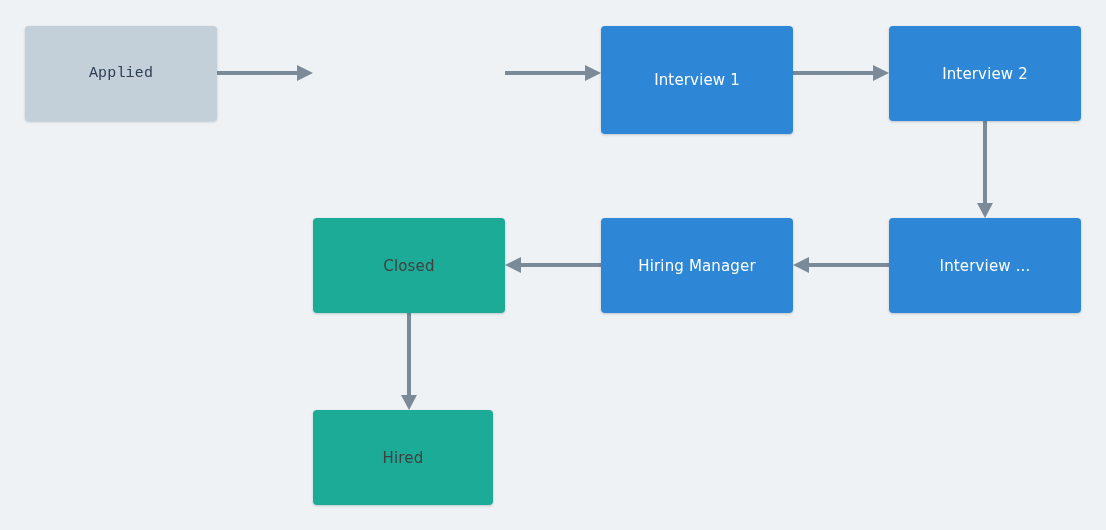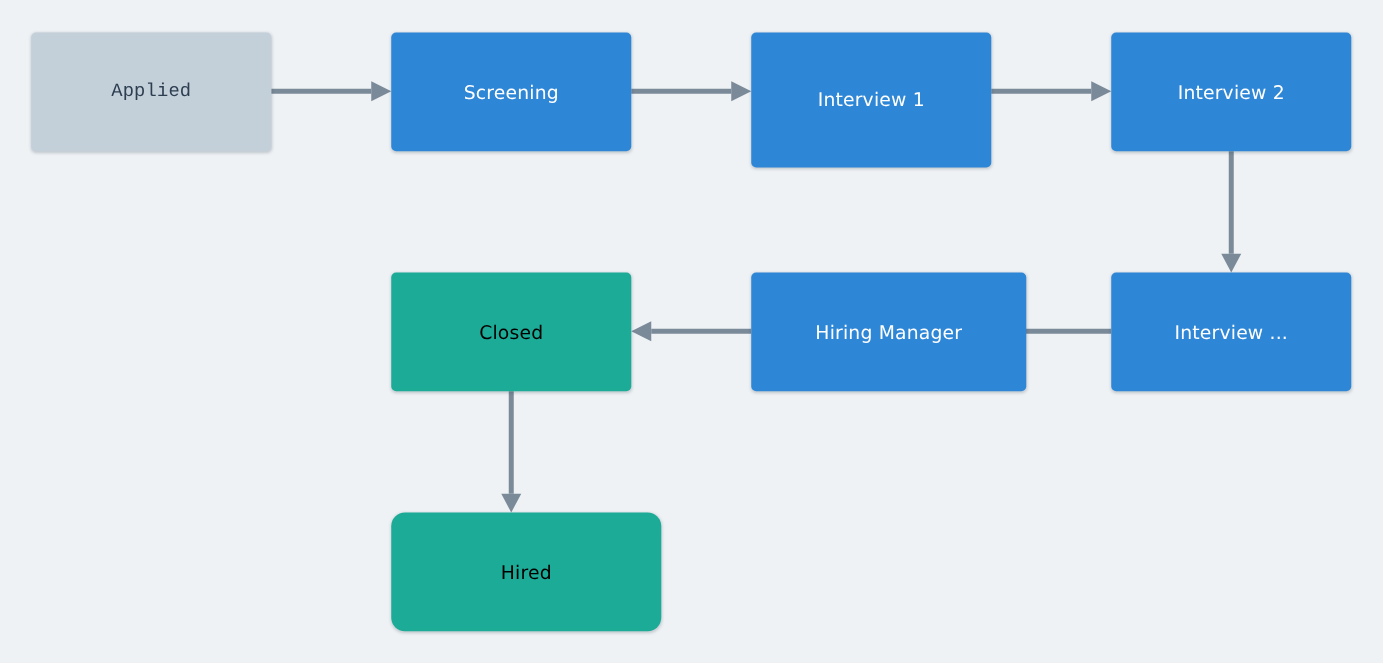--- a/index.html
+++ b/index.html
@@ -51,21 +51,21 @@
   .node.stage-active {
     background: #2e86d6;
   }
   .node.stage-active .node-label {
     color: #ffffff;
   }
   .node.stage-success {
     background: #1bab97;
   }
   .node.stage-success .node-label {
-    color: #000000;
+    color: #404040;
   }
   .edge {
     position: absolute;
     overflow: visible;
   }
   .edge svg {
     display: block;
     overflow: visible;
   }
 </style>
@@ -120,41 +120,38 @@
     <svg width="20" height="97" viewBox="0 0 20 97">
       <line x1="10" y1="0" x2="10" y2="82" stroke="#7a8a99" stroke-width="4"></line>
       <polygon points="2,82 18,82 10,97" fill="#7a8a99"></polygon>
     </svg>
   </div>
 
   <div class="node stage-inactive" style="left:25px; top:26px; width:192px; height:95px;">
     <span class="node-label">Applied</span>
   </div>
 
-  <div class="node stage-active" style="left:313px; top:26px; width:192px; height:95px;">
-    <span class="node-label">Screening</span>
-  </div>
 
   <div class="node stage-active" style="left:601px; top:26px; width:192px; height:108px;">
     <span class="node-label">Interview 1</span>
   </div>
 
   <div class="node stage-active" style="left:889px; top:26px; width:192px; height:95px;">
     <span class="node-label">Interview 2</span>
   </div>
 
   <div class="node stage-active" style="left:889px; top:218px; width:192px; height:95px;">
     <span class="node-label">Interview ...</span>
   </div>
 
-  <div class="node stage-active" style="left:601px; top:218px; width:220px; height:95px;">
+  <div class="node stage-active" style="left:601px; top:218px; width:192px; height:95px;">
     <span class="node-label">Hiring Manager</span>
   </div>
 
   <div class="node stage-success" style="left:313px; top:218px; width:192px; height:95px;">
     <span class="node-label">Closed</span>
   </div>
 
-  <div class="node stage-success" style="left:313px; top:410px; width:216px; height:95px;border-radius:11px;">
+  <div class="node stage-success" style="left:313px; top:410px; width:180px; height:95px;">
     <span class="node-label">Hired</span>
   </div>
 
 </div>
 
 </body></html>

